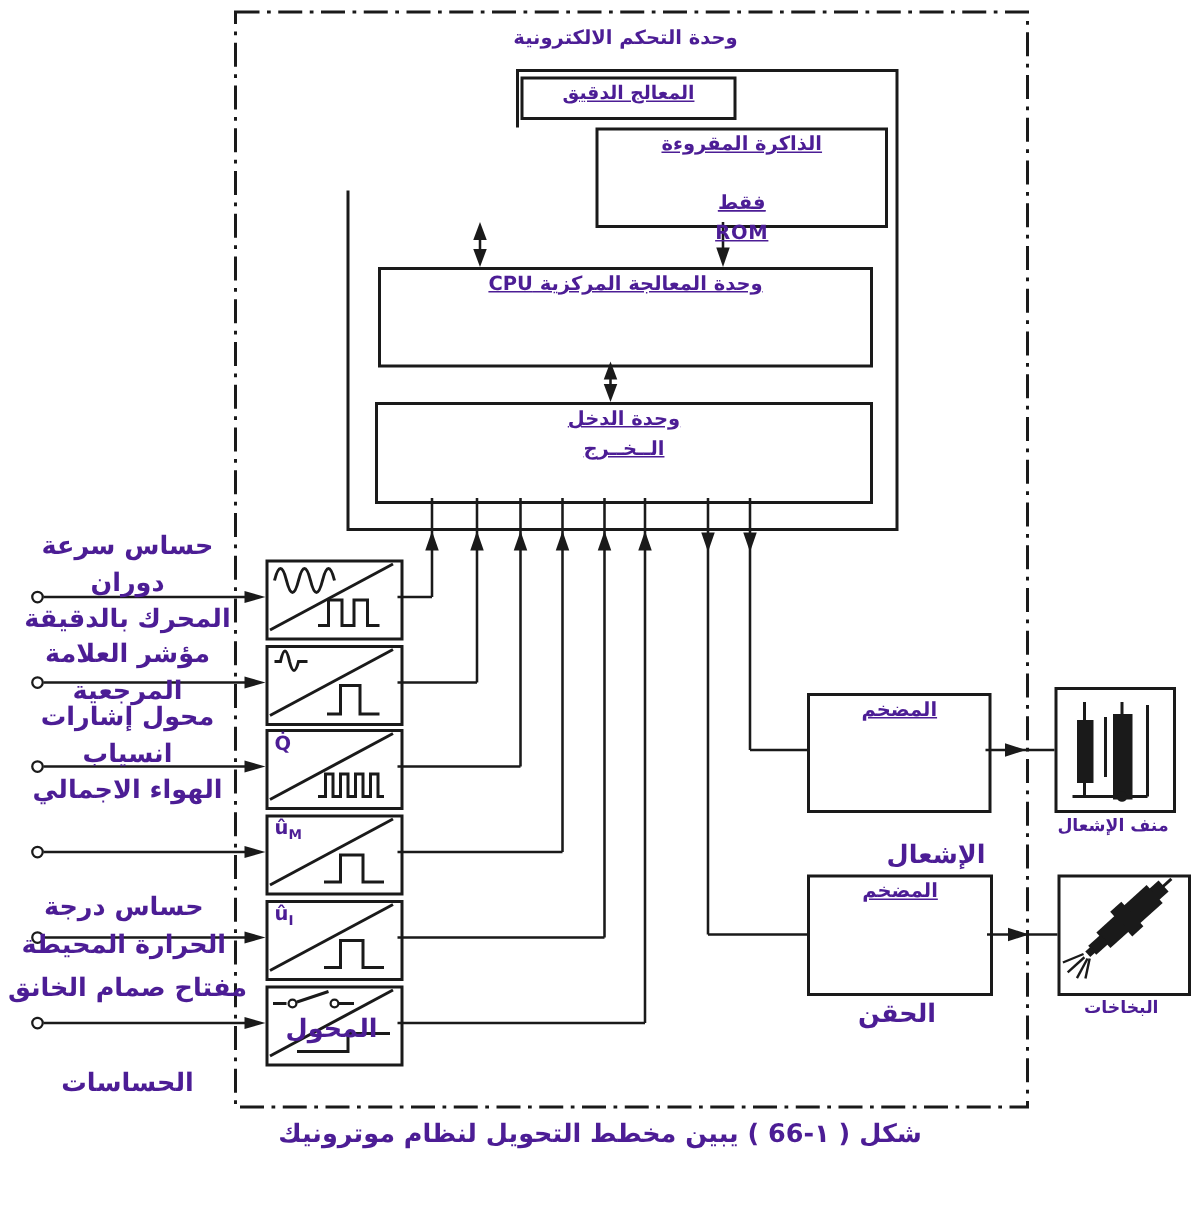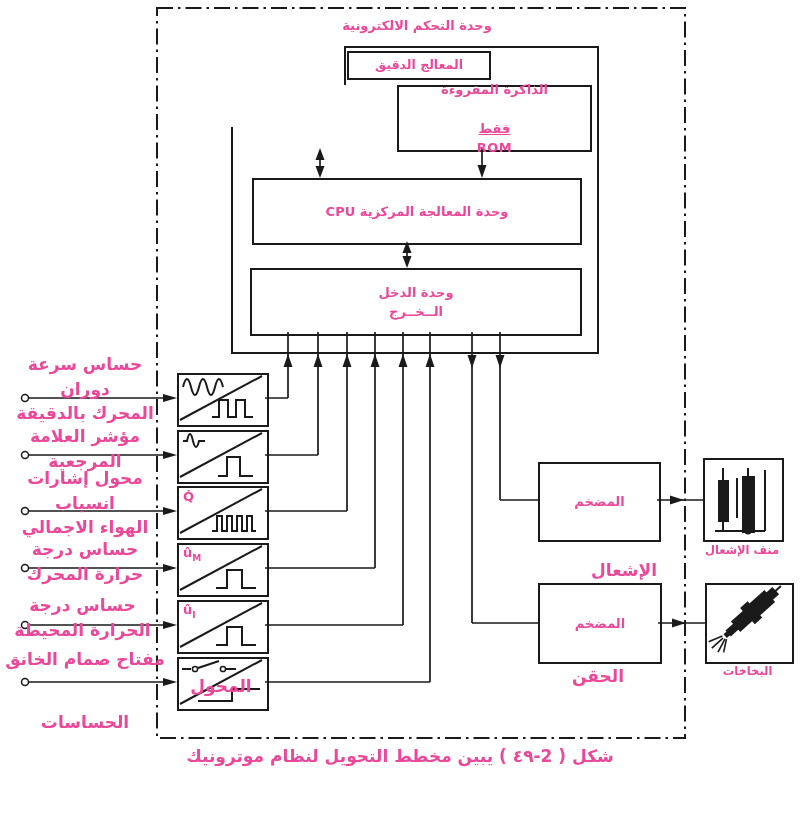--- a/index.html
+++ b/index.html
@@ -1,28 +1,28 @@
 <!DOCTYPE html>
 <html lang="ar"><head>
 <meta charset="utf-8">
 <style>
   html,body{margin:0;padding:0;background:#fff;}
   .stage{
     position:relative;width:800px;height:821px;background:#fff;overflow:hidden;
-    font-family:"DejaVu Sans",sans-serif;color:#ec4899;font-weight:bold;
+    font-family:"DejaVu Sans",sans-serif;color:#4c1d95;font-weight:bold;
   }
   .art{position:absolute;left:0;top:0;}
   .lbl{
     position:absolute;text-align:center;direction:rtl;unicode-bidi:plaintext;
     white-space:pre-line;font-size:17px;line-height:1.45;
   }
   .box{
     position:absolute;border:2px solid #1a1a1a;background:transparent;
-    display:flex;flex-direction:column;align-items:center;justify-content:center;
-    direction:rtl;text-align:center;font-size:13px;line-height:1.5;white-space:pre-line;
+    display:flex;flex-direction:column;align-items:center;justify-content:flex-start;
+    direction:rtl;text-align:center;font-size:13px;line-height:1.5;white-space:pre-line;text-decoration:underline;
   }
   .latin{font-family:"DejaVu Sans",sans-serif;letter-spacing:.5px;}
   .u{text-decoration:underline;}
   .sym{position:absolute;font-size:13px;direction:ltr;}
   .sym sub{font-size:9px;}
   .caption{font-size:17px;}
 </style>
 </head>
 <body>
 
@@ -201,21 +201,20 @@
   <div class="sym" style="left:183px;top:545px;">
     <span>û</span><sub>M</sub></div>
   <div class="sym" style="left:183px;top:602px;">
     <span>û</span><sub>I</sub></div>
 
   <div class="lbl" style="left:5px;top:352px;width:160px;">حساس سرعة دوران
 المحرك بالدقيقة</div>
   <div class="lbl" style="left:5px;top:466px;width:160px;">محول إشارات انسياب
 الهواء الاجمالي</div>
   <div class="lbl" style="left:5px;top:424px;width:160px;">مؤشر العلامة المرجعية</div>
-  <div class="lbl" style="left:5px;top:537px;width:160px;">حساس درجة حرارة المحرك</div>
   <div class="lbl" style="left:0px;top:593px;width:165px;">حساس درجة الحرارة المحيطة</div>
   <div class="lbl" style="left:5px;top:647px;width:160px;">مفتاح صمام الخانق</div>
 
   <div class="lbl" style="left:25px;top:710px;width:120px;">الحساسات</div>
   <div class="lbl" style="left:177px;top:674px;width:88px;">المحول</div>
 
   <div class="box" style="left:538px;top:462px;width:119px;height:76px;">
     <span>المضخم</span>
   </div>
   <div class="lbl" style="left:538px;top:558px;width:119px;text-align:right;">الإشعال</div>
@@ -224,15 +223,15 @@
     <span>المضخم</span>
   </div>
   <div class="lbl" style="left:538px;top:664px;width:120px;">الحقن</div>
 
   <div class="box" style="left:703px;top:458px;width:77px;height:80px;"></div>
   <div class="lbl" style="left:696px;top:542px;width:92px;font-size:11.5px;">منف الإشعال</div>
 
   <div class="box" style="left:705px;top:583px;width:85px;height:77px;"></div>
   <div class="lbl" style="left:700px;top:663px;width:95px;font-size:11.5px;">البخاخات</div>
 
-  <div class="lbl caption" style="left:100px;top:744px;width:600px;">شكل ( 2-٤٩ ) يبين مخطط التحويل لنظام موترونيك</div>
+  <div class="lbl caption" style="left:100px;top:744px;width:600px;">شكل ( ١-66 ) يبين مخطط التحويل لنظام موترونيك</div>
 
 </div>
 
 </body></html>

